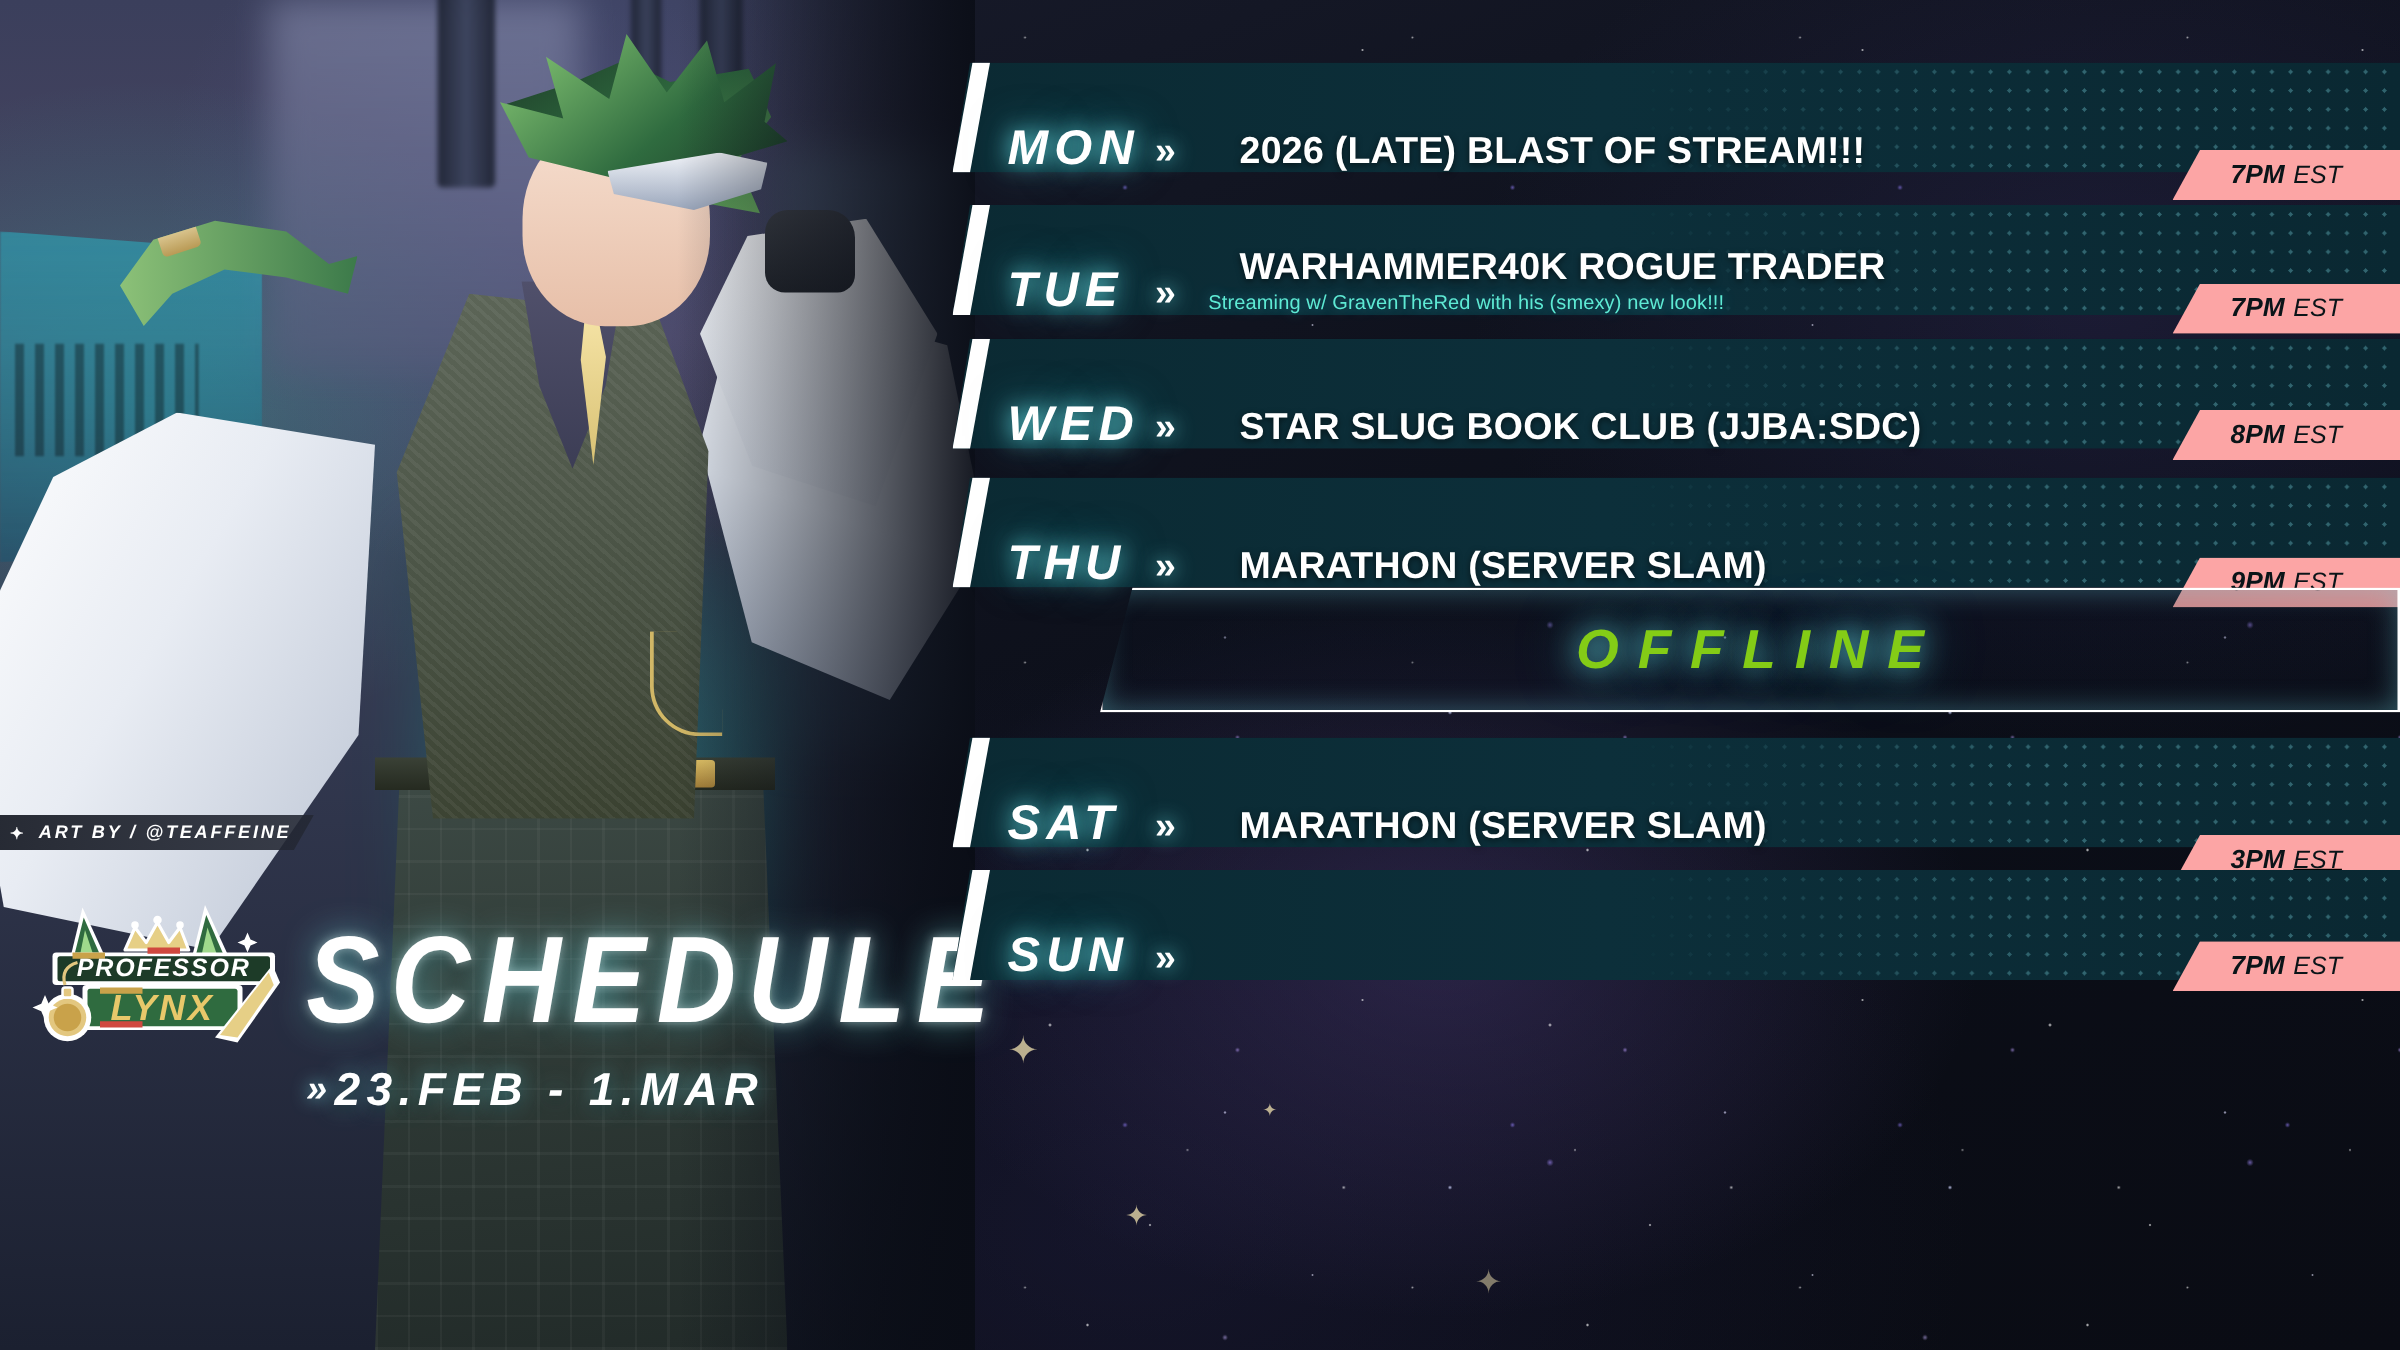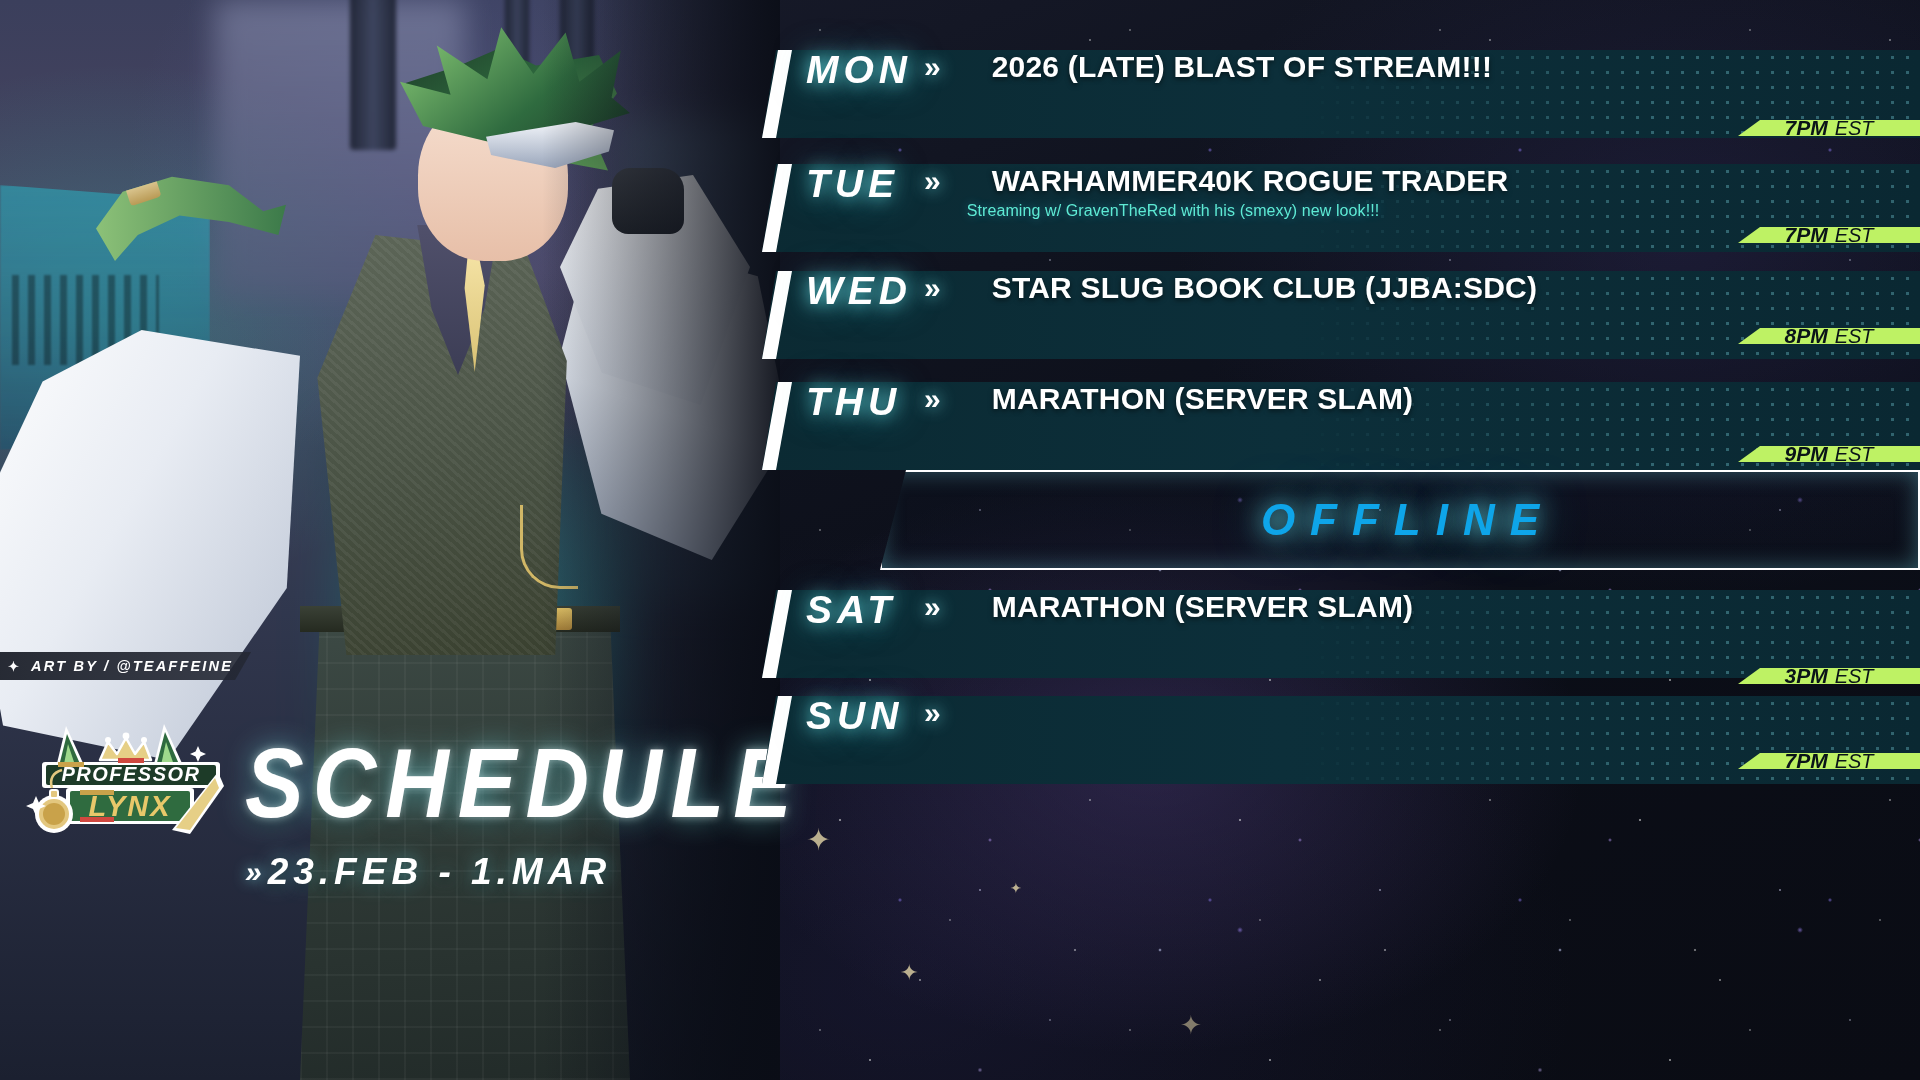--- a/index.html
+++ b/index.html
@@ -224,21 +224,21 @@
     background-image:radial-gradient(1.7px 1.7px, rgba(120,210,220,.42) 99%, transparent 100%);
     background-size:15px 15px; opacity:.85;
     -webkit-mask-image:linear-gradient(90deg, transparent, #000 55%);
             mask-image:linear-gradient(90deg, transparent, #000 55%);
   }
   .row-slash {
     position:absolute; left:0; top:0; width:30px; height:88px; background:#fff;
     clip-path:polygon(16px 0, 30px 0, 14px 100%, 0 100%);
     box-shadow:0 0 14px rgba(170,240,245,.5);
   }
-  .row-inner { position:absolute; inset:0; display:flex; align-items:flex-start; padding-left:44px; }
+  .row-inner { position:absolute; inset:0; display:flex; align-items:flex-end; padding-left:44px; }
   .day {
     width:108px; flex:0 0 auto;
     font-size:39px; font-weight:800; font-style:italic; color:#fff;
     letter-spacing:5px; line-height:1;
     text-shadow:0 0 18px rgba(110,235,240,.9), 0 0 34px rgba(70,200,215,.55);
     font-family:"Liberation Sans", sans-serif;
   }
   .chevrons {
     flex:0 0 auto; margin-left:10px; margin-right:34px;
     color:#fff; font-size:30px; font-weight:800; letter-spacing:-8px;
@@ -249,41 +249,41 @@
     font-size:30px; font-weight:700; color:#fff; letter-spacing:.2px; line-height:1.15;
     text-shadow:0 2px 5px rgba(0,0,0,.55);
     margin-left:25px;
   }
   .row-sub {
     margin-top:3px; font-size:16px; font-weight:400; color:#5eead4; letter-spacing:.1px;
     text-shadow:0 0 10px rgba(60,200,230,.45);
   }
 
   .time-badge {
-    position:absolute; right:0; width:182px; height:16px;
-    background:#bef264;
+    position:absolute; right:0; width:182px; height:40px;
+    background:#fca5a5;
     clip-path:polygon(22px 0, 182px 0, 182px 100%, 0 100%);
     display:flex; align-items:center; justify-content:center; gap:7px;
     box-shadow:0 3px 12px rgba(0,0,0,.45);
   }
   .time-badge .t1 { color:#0a1418; font-size:21px; font-weight:800; font-style:italic; }
   .time-badge .t2 { color:#0a1418; font-size:20px; font-weight:400; font-style:italic; }
 
   
   .row-offline { position:absolute; left:118px; width:1040px; height:100px; }
   .offline-box {
     position:absolute; inset:0;
     border:2px solid #ffffff;
     clip-path:polygon(26px 0, 1040px 0, 1040px 100%, 0 100%);
     background:linear-gradient(90deg, rgba(10,16,30,.30), rgba(12,20,36,.18));
     box-shadow:0 0 22px rgba(120,230,240,.35) inset, 0 0 18px rgba(110,220,235,.30);
   }
   .offline-text {
     position:absolute; inset:0; display:flex; align-items:center; justify-content:center;
-    font-size:44px; font-weight:800; font-style:italic; color:#0ea5e9; letter-spacing:15px;
+    font-size:44px; font-weight:800; font-style:italic; color:#84cc16; letter-spacing:15px;
     text-indent:15px;
     text-shadow:0 0 24px rgba(110,235,245,.95), 0 0 48px rgba(60,200,220,.6);
     font-family:"Liberation Sans", sans-serif;
   }
 </style>
 </head>
 <body>
 
 <div id="stage">
 

